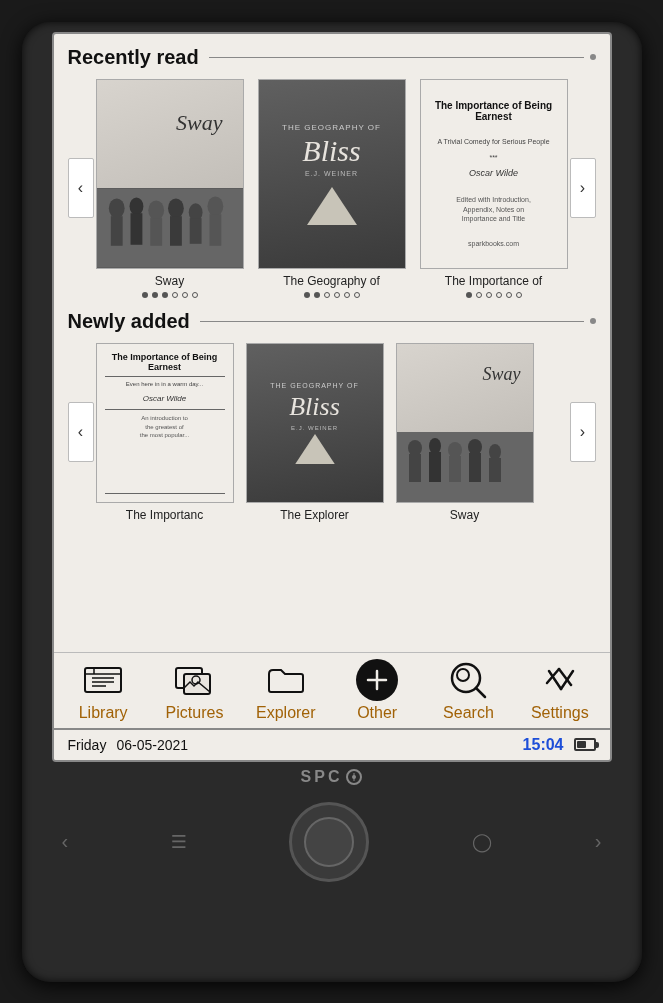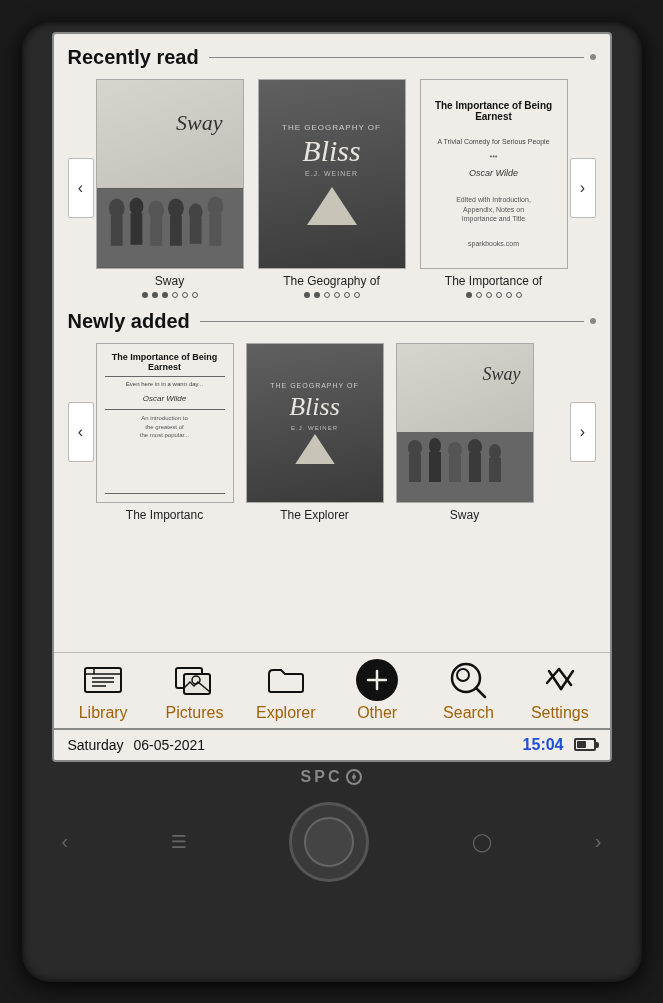--- a/index.html
+++ b/index.html
@@ -584,21 +584,21 @@
             <line x1="20" y1="28" x2="32" y2="10" stroke="#111" stroke-width="2.5" stroke-linecap="round"></line>
             <line x1="6" y1="22" x2="18" y2="8" stroke="#111" stroke-width="2.5" stroke-linecap="round"></line>
             <line x1="18" y1="8" x2="30" y2="24" stroke="#111" stroke-width="2.5" stroke-linecap="round"></line>
           </svg>
         </div>
         <span class="toolbar-label">Settings</span>
       </div>
     </div>
 
     <div class="status-bar">
-      <span class="status-day">Saturday</span>
+      <span class="status-day">Friday</span>
       <span class="status-date">06-05-2021</span>
       <div class="status-spacer"></div>
       <span class="status-time">15:04</span>
       <div class="status-battery">
         <div class="battery-fill"></div>
       </div>
     </div>
   </div>
 
   <div class="brand-bar">

